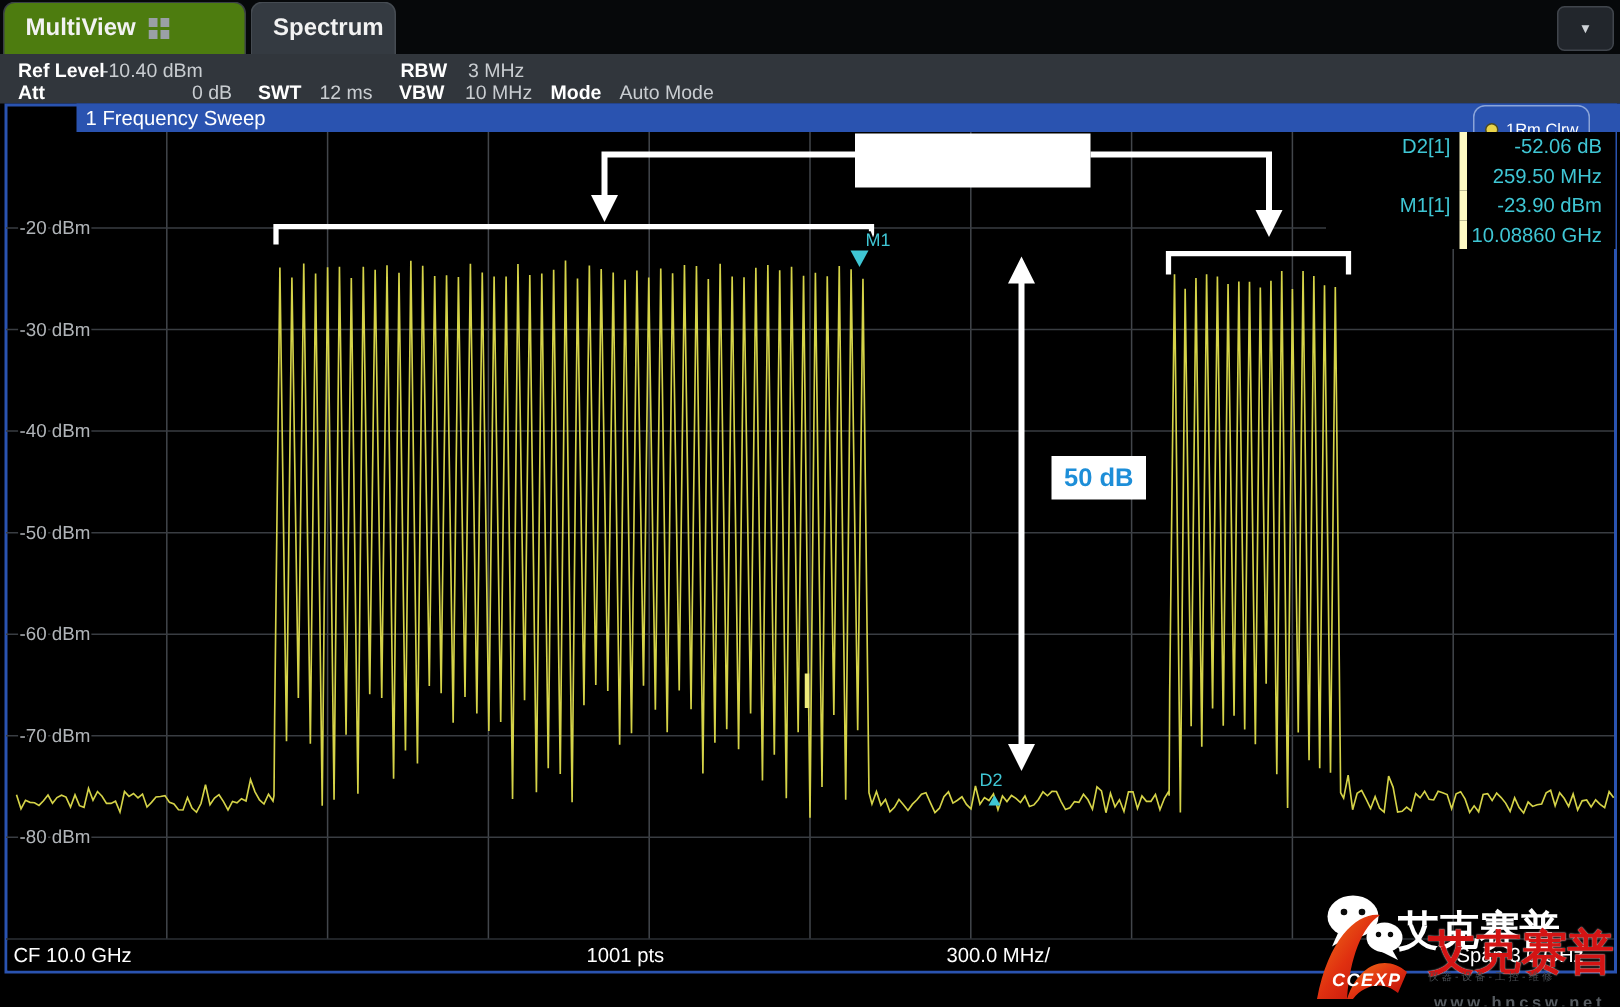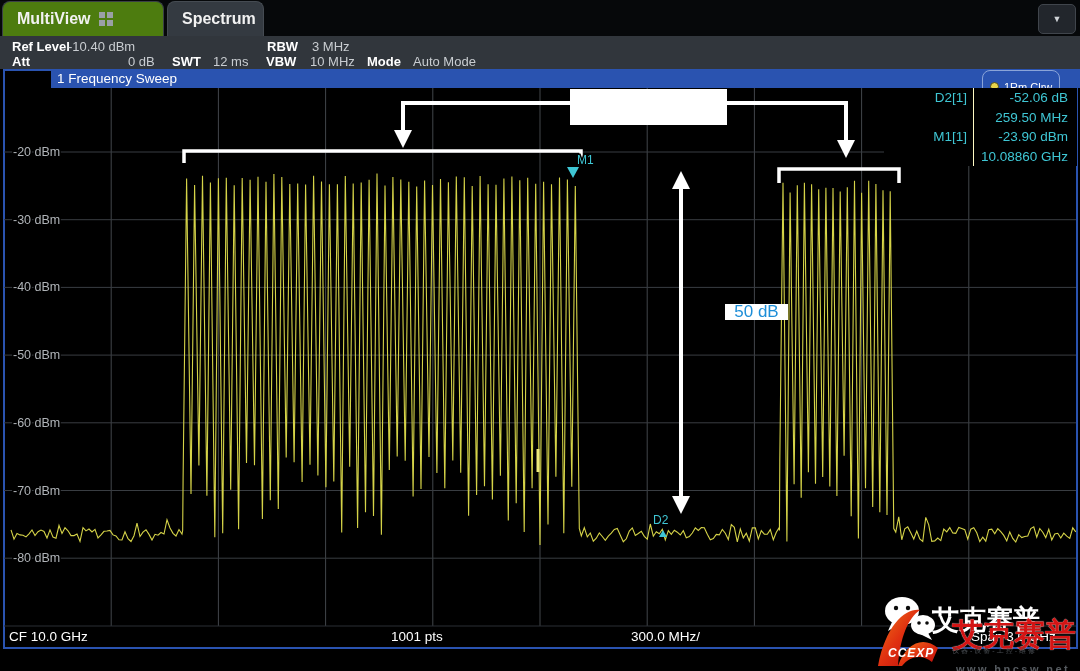--- a/index.html
+++ b/index.html
@@ -34,26 +34,26 @@
   .dot { width:9px; height:9px; border-radius:50%; background:#e9d44a; border:1px solid #4c4a20; }
 
   
   #plot { position:absolute; left:0; top:0; width:1080px; height:671px; pointer-events:none; }
 
   
   .mtable { position:absolute; left:884px; top:88px; width:193px; background:#000; color:#3fc6d4;
             font-size:13.5px; }
   .mrow { display:flex; height:19.5px; line-height:19.5px; }
   .mname { width:89px; text-align:right; padding-right:6px; }
-  .mval  { width:98px; text-align:right; border-left:1px solid #fef9c3; padding-right:3px; }
-
-  
-  .dblabel { position:absolute; left:701px; top:304px; width:63px; height:16px; background:#fff;
-             color:#1d8ed8; font-weight:normal; font-size:17px; display:flex; align-items:center;
-             justify-content:center;margin-left:24px; }
+  .mval  { width:98px; text-align:right; border-left:5px solid #fef9c3; padding-right:3px; }
+
+  
+  .dblabel { position:absolute; left:701px; top:304px; width:63px; height:29px; background:#fff;
+             color:#1d8ed8; font-weight:bold; font-size:17px; display:flex; align-items:center;
+             justify-content:center; }
 
   
   .footer { position:absolute; left:5px; top:627px; width:987px; height:20px; background:#000;
             color:#fff; font-size:13.5px; line-height:20px; }
   .footer span { position:absolute; white-space:nowrap; }
 
   
   .wm { position:absolute; left:872px; top:594px; width:208px; height:77px; pointer-events:none; z-index:50; }
   .wm-cn-white { position:absolute; left:60px; top:8px; font-size:27px; font-weight:bold; color:#fff; white-space:nowrap; }
   .wm-cn-red   { position:absolute; left:80px; top:20px; font-size:31px; font-weight:bold; color:#d41414;

